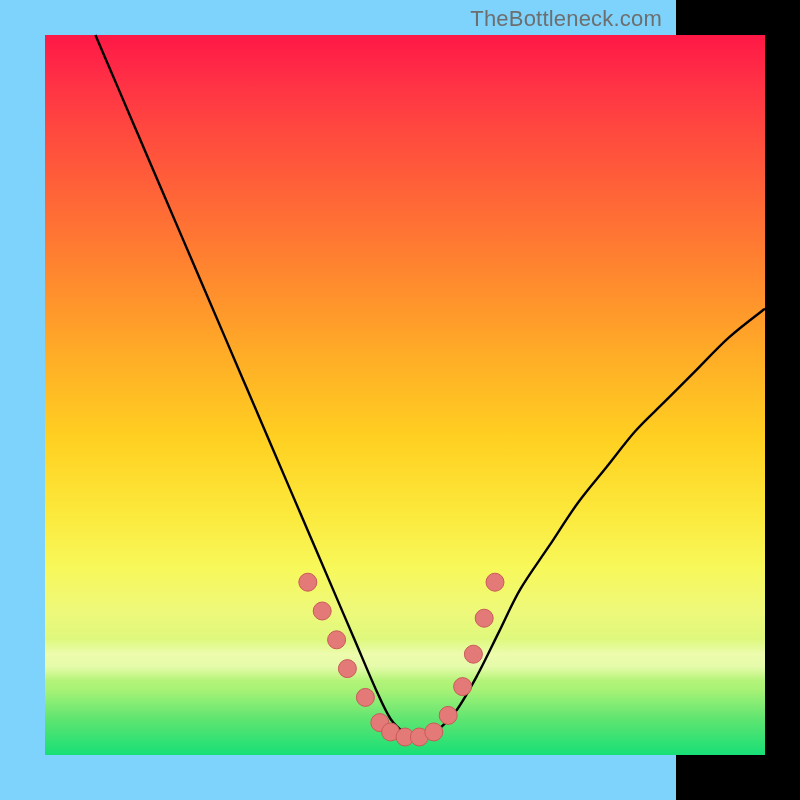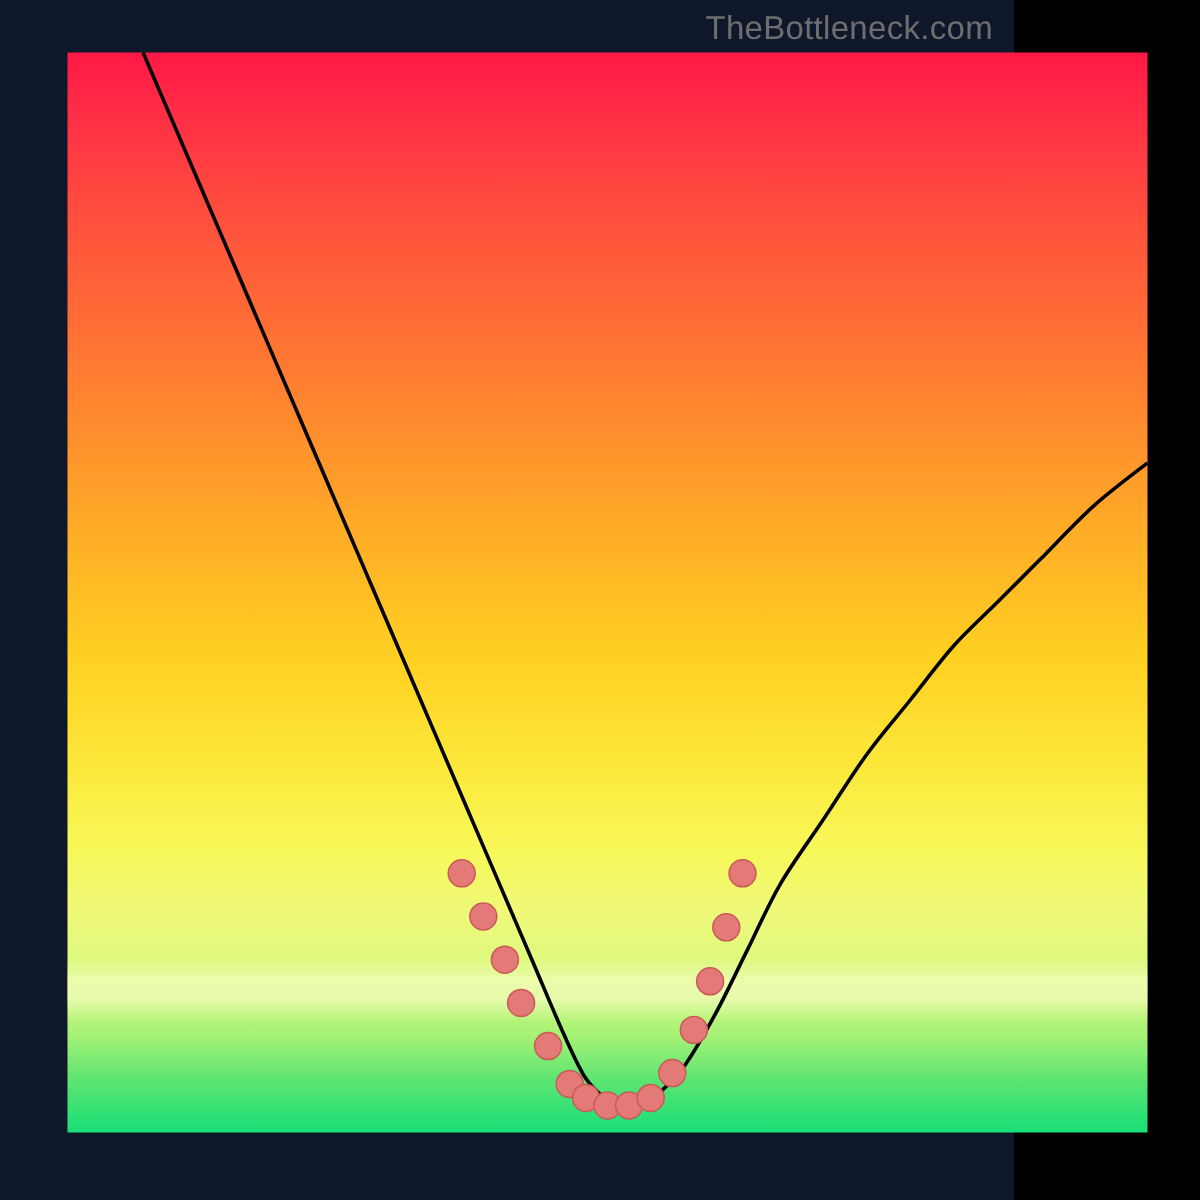--- a/index.html
+++ b/index.html
@@ -8,21 +8,21 @@
     width: 800px;
     height: 800px;
     background: #000;
     overflow: hidden;
     font-family: Arial, Helvetica, sans-serif;
   }
   .stage {
     position: relative;
     width: 676px;
     height: 800px;
-    background: #0f172a;
+    background: #7dd3fc;
     text-align: center;
   }
   .plot {
     position: absolute;
     left: 45px;
     top: 35px;
     width: 720px;
     height: 720px;
     
     background: linear-gradient(to bottom,

